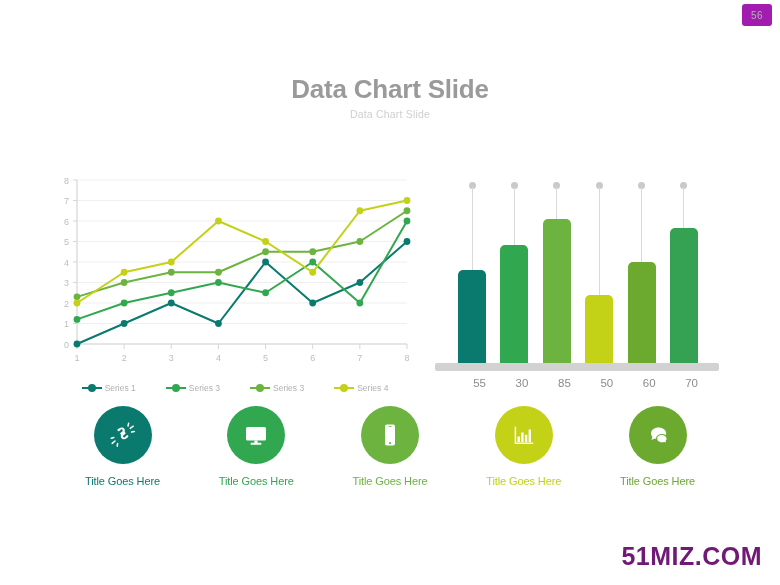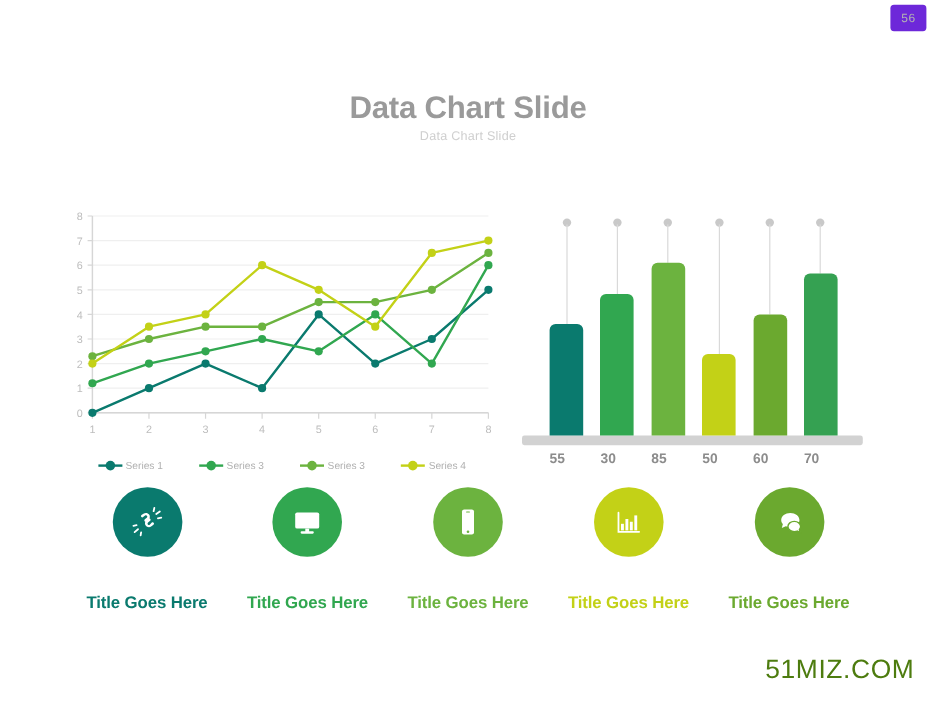--- a/index.html
+++ b/index.html
@@ -16,21 +16,21 @@
     -webkit-font-smoothing: antialiased;
   }
 
   
   #page-badge {
     position: absolute;
     top: 4px;
     right: 8px;
     width: 30px;
     height: 22px;
-    background: #6d28d9;
+    background: #a21caf;
     border-radius: 3px;
     color: #b3b3b3;
     font-size: 10px;
     display: flex;
     align-items: center;
     justify-content: center;
     letter-spacing: .5px;
   }
 
   
@@ -166,23 +166,23 @@
   #bar-labels {
     position: absolute;
     left: 28px;
     top: 199px;
     width: 240px;
     display: flex;
     justify-content: space-between;
   }
   .bar-label {
     width: 28px;
-    text-align: left;
+    text-align: right;
     font-size: 11.5px;
-    font-weight: bold;
+    font-weight: normal;
     color: #8c8c8c;
   }
 
   
   #icon-row {
     position: absolute;
     left: 60px;
     top: 406px;
     width: 660px;
     display: flex;
@@ -197,34 +197,34 @@
   .icon-circle {
     width: 58px;
     height: 58px;
     border-radius: 50%;
     display: flex;
     align-items: center;
     justify-content: center;
   }
   .icon-circle svg { display: block; }
   .icon-title {
-    margin-top: 30px;
-    font-size: 14px;
-    font-weight: bold;
+    margin-top: 11px;
+    font-size: 11px;
+    font-weight: normal;
     letter-spacing: -0.1px;
   }
 
   
   #watermark {
     position: absolute;
     right: 18px;
     bottom: 14px;
-    font-size: 22px;
-    font-weight: normal;
-    color: #4d7c0f;
+    font-size: 25px;
+    font-weight: bold;
+    color: #701a75;
     letter-spacing: .5px;
   }
 </style>
 </head>
 <body>
 
 <div id="page-badge">
   <span>56</span>
 </div>
 

